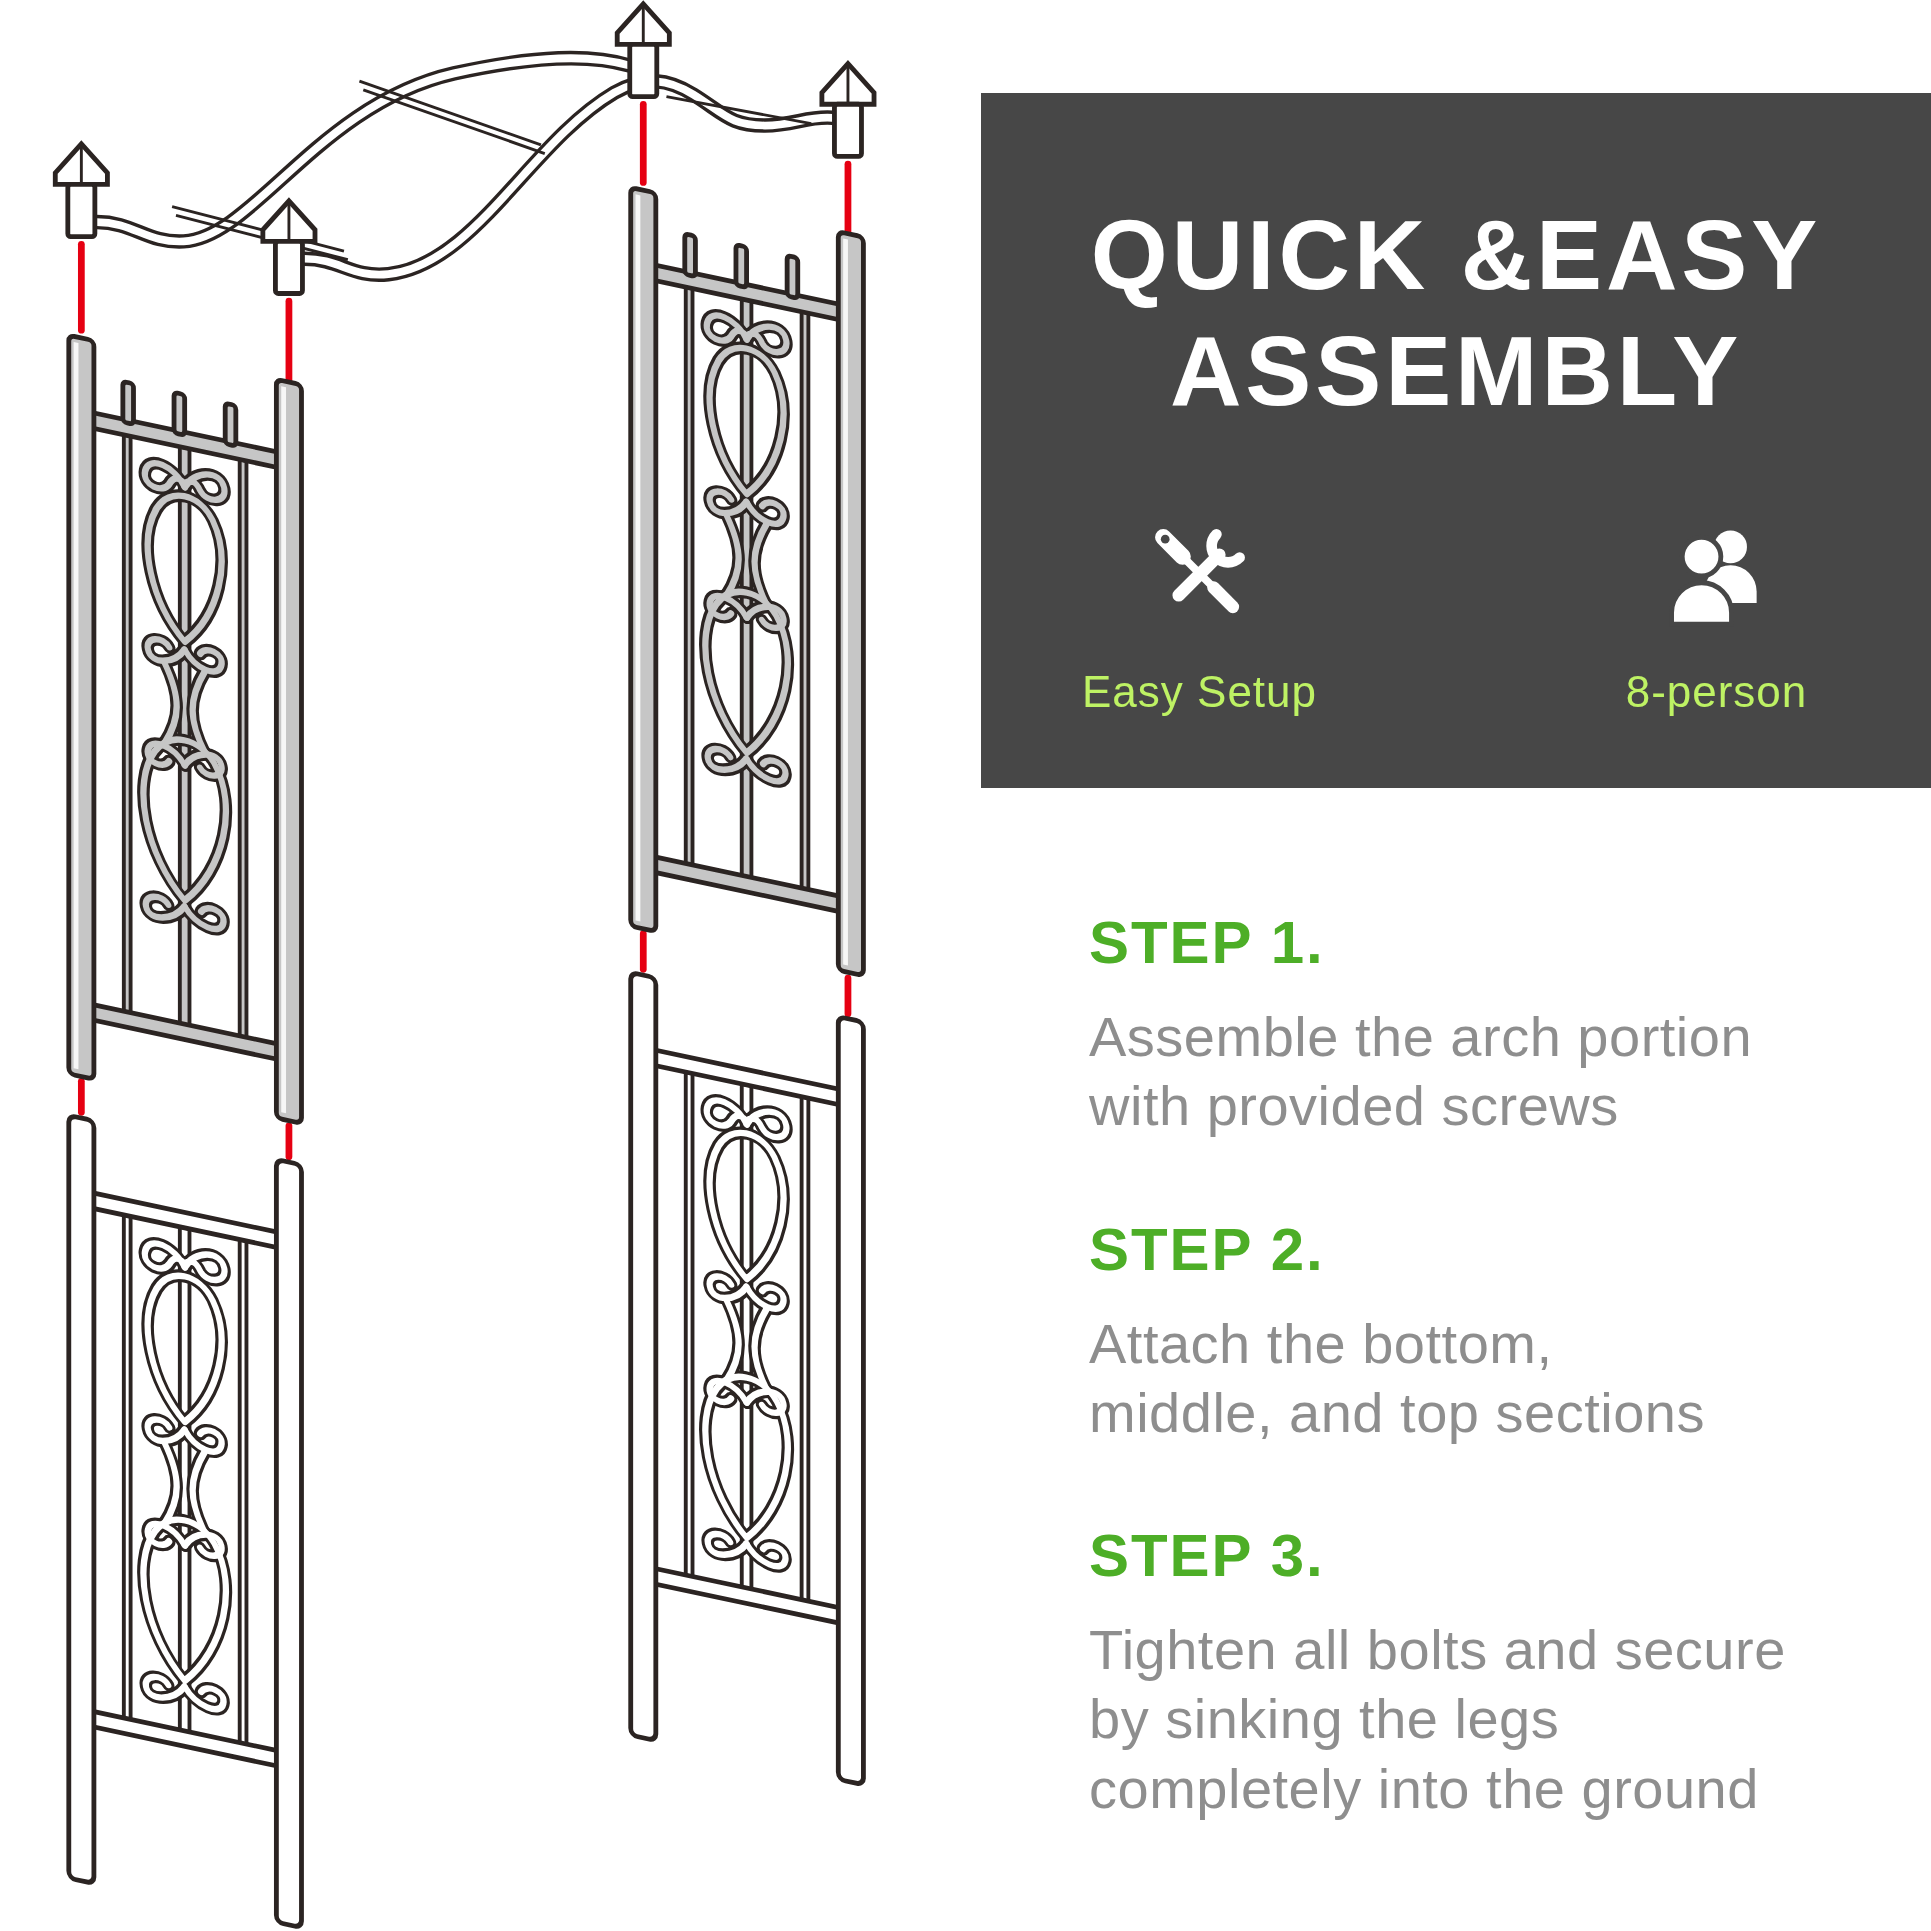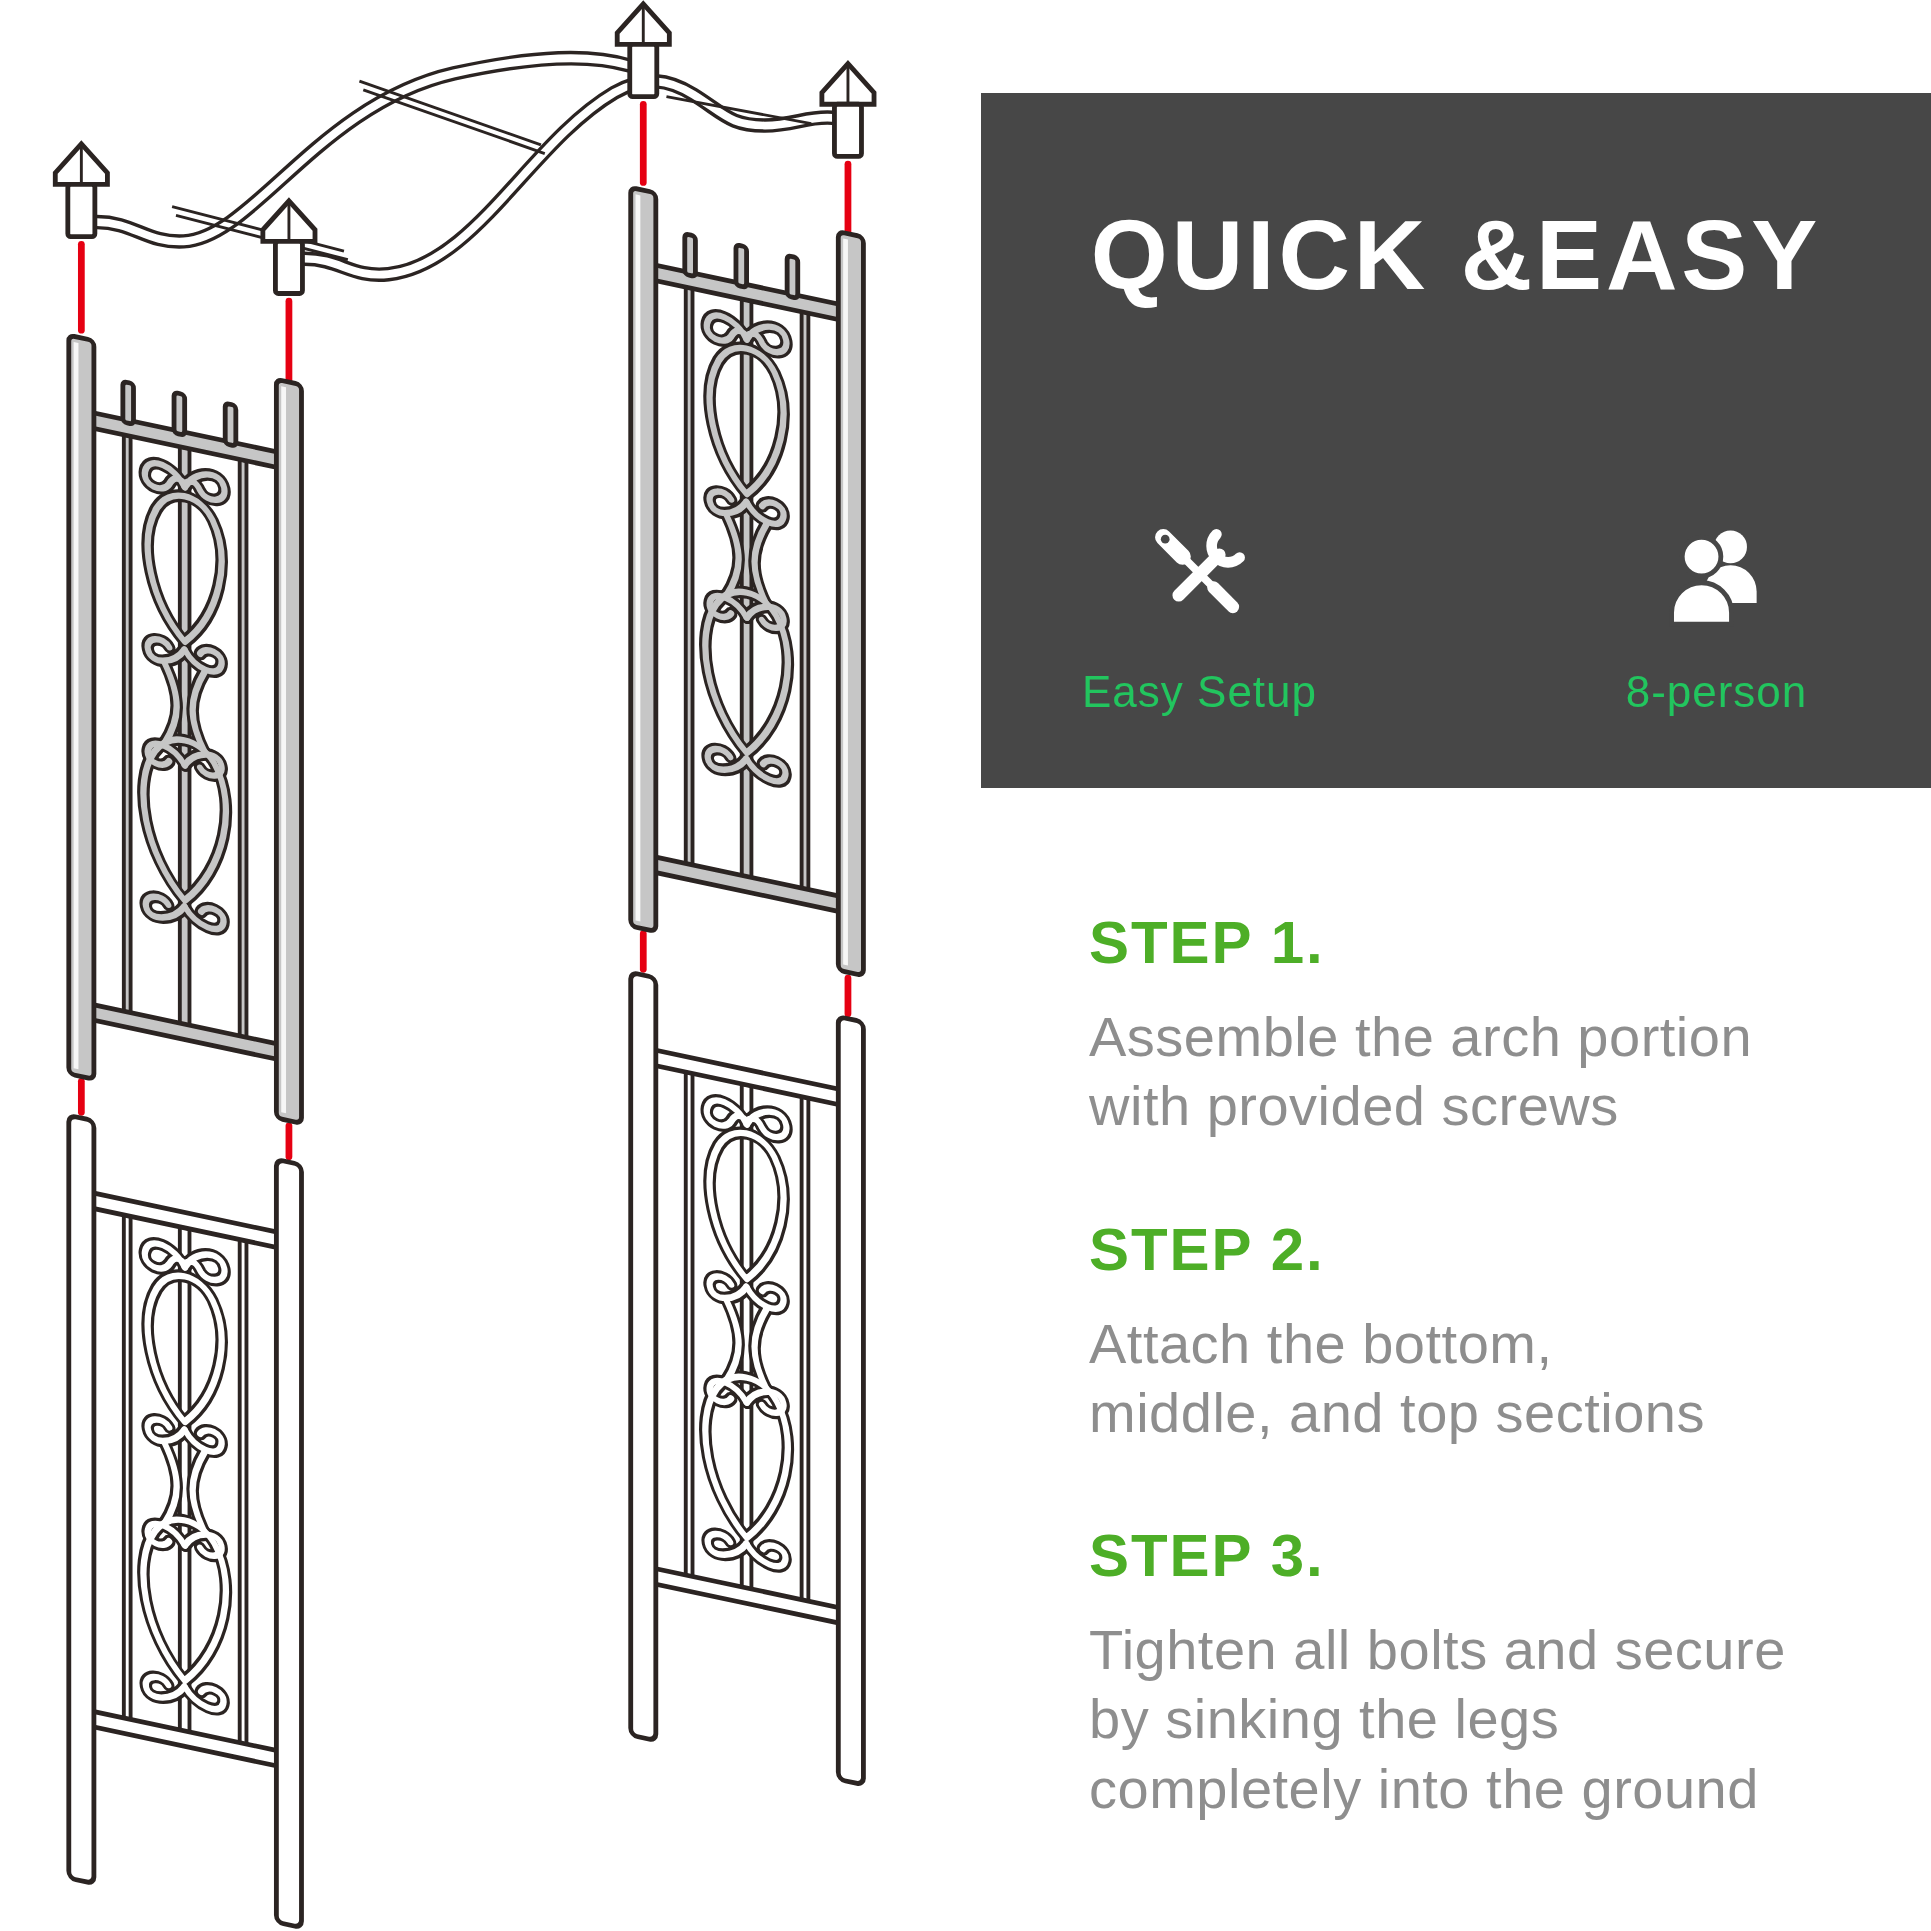--- a/index.html
+++ b/index.html
@@ -31,21 +31,21 @@
     letter-spacing:3.9px; line-height:1.17;
   }
   .features {
     position:absolute; left:0; right:0; top:423px;
     display:flex; justify-content:space-between; padding:0 89px 0 93px;
   }
   .feature { width:251px; display:flex; flex-direction:column; align-items:center; }
   .feature svg { width:116px; height:116px; display:block; }
   .feature-label {
     margin-top:35px; font-size:44px; font-weight:400;
-    color:#22c55e; letter-spacing:1px; white-space:nowrap;
+    color:#bef264; letter-spacing:1px; white-space:nowrap;
   }
 
   
   .step { position:absolute; left:1089px; width:850px; }
   .step-heading {
     font-size:60px; font-weight:700; color:#4dae27;
     letter-spacing:1.9px; margin:0 0 25px 0;
   }
   .step-body {
     font-size:56px; color:#8e8e8e; line-height:1.24;
@@ -147,20 +147,21 @@
 
     <use href="#panelM" transform="translate(666,197) skewY(12)" style="--pf:#c6c6c6"></use>
     <use href="#panelB" transform="translate(666,1010) skewY(12)" style="--pf:#ffffff"></use>
     <use href="#panelM" transform="translate(84,350) skewY(12)" style="--pf:#c6c6c6"></use>
     <use href="#panelB" transform="translate(84,1158) skewY(12)" style="--pf:#ffffff"></use>
   </svg>
 
   <div class="info-panel">
     <div class="info-title">
       <div>QUICK &amp;EASY</div>
+      <div>ASSEMBLY</div>
     </div>
 
     <div class="features">
       <div class="feature">
         <svg viewBox="0 0 120 120">
           <g stroke="#ffffff" fill="none" stroke-linecap="round">
             <line x1="22" y1="22" x2="42" y2="42" stroke-width="17"></line>
             <line x1="44" y1="44" x2="74" y2="74" stroke-width="8"></line>
             <line x1="74" y1="74" x2="94" y2="94" stroke-width="13"></line>
             <path d="M 77 19 A 16 16 0 1 0 101 43" stroke-width="11"></path>

